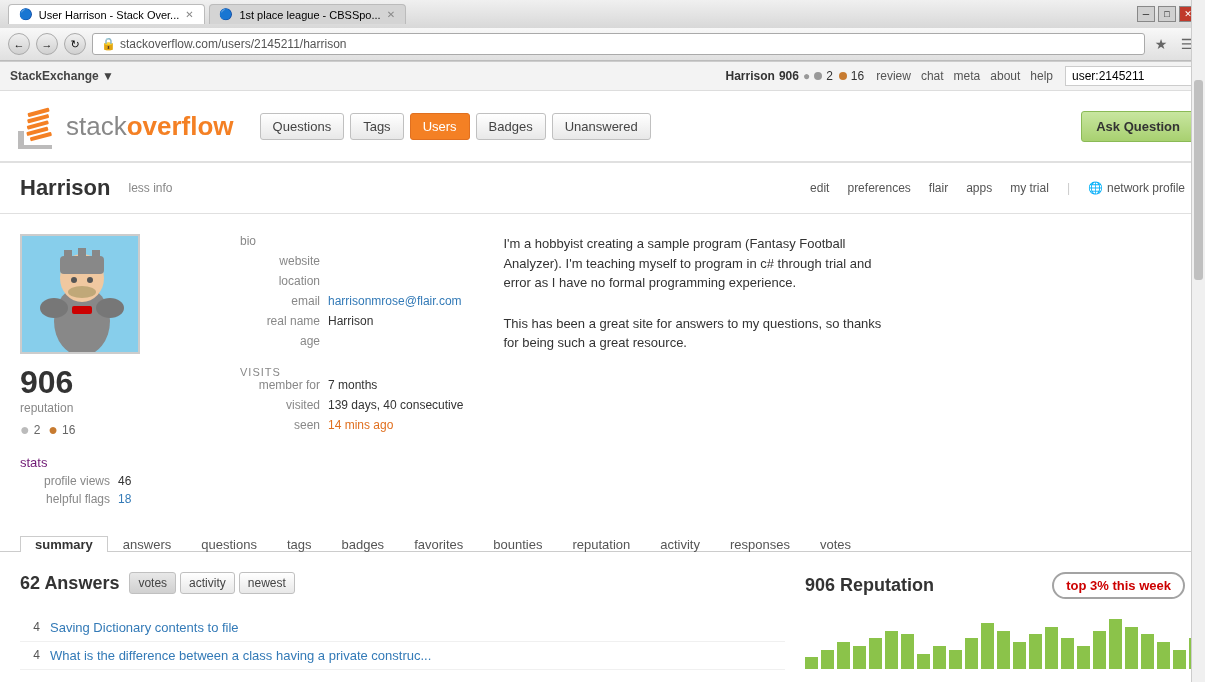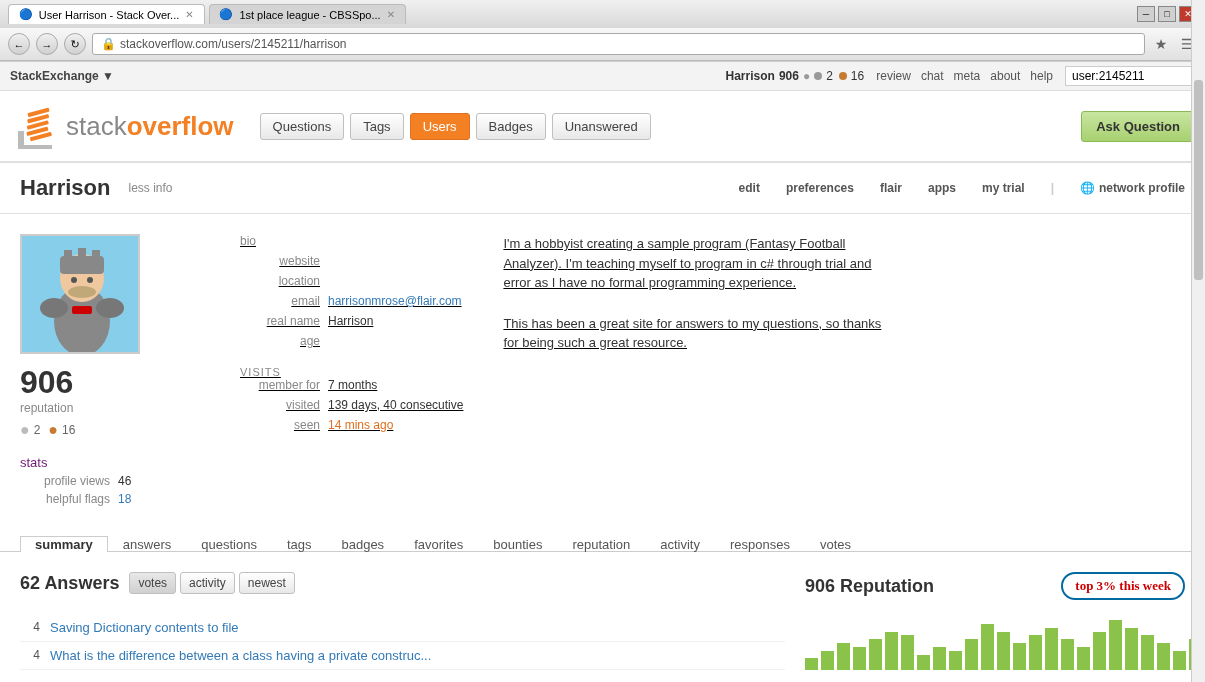--- a/index.html
+++ b/index.html
@@ -37,36 +37,36 @@
     .so-nav { background: #fff; padding: 0 10px; border-bottom: 2px solid #e0e0e0; display: flex; align-items: center; gap: 0; }
     .so-logo { display: flex; align-items: center; gap: 6px; padding: 10px 20px 10px 0; }
     .nav-btn-so { background: linear-gradient(to bottom, #fff, #e8e8e8); border: 1px solid #c0c0c0; border-radius: 3px; padding: 5px 12px; font-size: 13px; color: #444; cursor: pointer; margin-left: 6px; }
     .nav-btn-so.active { background: #f48024; color: #fff; border-color: #e07020; }
     .ask-btn { background: linear-gradient(to bottom, #c8e6a0, #a8d070); border: 1px solid #8aba56; border-radius: 3px; padding: 7px 14px; font-size: 13px; color: #333; cursor: pointer; margin-left: auto; font-weight: bold; }
 
     
     .profile-header { padding: 12px 20px; border-bottom: 1px solid #e0e0e0; display: flex; align-items: center; gap: 10px; }
     .profile-title { font-size: 22px; font-weight: bold; color: #333; }
     .less-info { color: #888; font-size: 12px; margin-left: 8px; cursor: pointer; }
-    .profile-actions { margin-left: auto; display: flex; gap: 26px; align-items: flex-end; color: #555; font-size: 12px; font-weight: bold; }
+    .profile-actions { margin-left: auto; display: flex; gap: 18px; align-items: flex-end; color: #555; font-size: 12px; }
     .profile-actions a { color: #555; text-decoration: none; cursor: pointer; }
     .divider-v { color: #ccc; }
     .network-profile { display: flex; align-items: center; gap: 4px; color: #555; cursor: pointer; }
 
     
     .profile-body { display: flex; gap: 0; padding: 20px; }
     .profile-left { width: 200px; flex-shrink: 0; }
     .profile-avatar { width: 120px; height: 120px; background: #888; margin-bottom: 10px; overflow: hidden; display: flex; align-items: center; justify-content: center; font-size: 60px; position: relative; }
     .reputation-num { font-size: 32px; color: #333; font-weight: bold; margin-top: 8px; }
     .reputation-label { color: #888; font-size: 12px; }
     .badge-row { display: flex; align-items: center; gap: 4px; margin-top: 6px; color: #666; font-size: 12px; }
     .stats-label { color: #701a75; font-size: 13px; margin-top: 16px; margin-bottom: 4px; }
 
     .profile-bio { flex: 1; padding-left: 20px; }
-    .bio-section { display: flex; gap: 20px; text-decoration: underline; }
+    .bio-section { display: flex; gap: 20px; }
     .bio-label { color: #888; font-size: 12px; margin-bottom: 6px; }
     .bio-grid { display: grid; grid-template-columns: 80px 1fr; gap: 6px 8px; font-size: 12px; }
     .bio-key { color: #888; text-align: right; }
     .bio-val { color: #333; }
     .bio-val.email { color: #337ab7; }
     .bio-val.seen { color: #e07020; }
     .bio-text-area { flex: 1; font-size: 13px; color: #333; line-height: 1.5; }
     .stats-grid { display: grid; grid-template-columns: 90px 1fr; gap: 4px 8px; font-size: 12px; }
     .stats-key { color: #888; text-align: right; }
     .stats-val { color: #333; }
@@ -330,21 +330,21 @@
 
     </ul>
   </div>
 
   <div class="rep-section">
     <div class="rep-header">
       <h2 class="rep-title">
         <strong>906</strong>
         <span>Reputation</span>
       </h2>
-      <span class="top-badge" style="border:2px solid #0369a1; border-radius:20px; padding:4px 12px; color:#c00; font-weight:bold; margin-left:auto;font-family:Liberation Serif, serif;">top 3% this week</span>
+      <span class="top-badge" style="border:2px solid #a3a3a3; border-radius:20px; padding:4px 12px; color:#c00; font-weight:bold; margin-left:auto;">top 3% this week</span>
     </div>
 
     <div class="rep-chart" id="rep-chart" style="height:60px; display:flex; align-items:flex-end; gap:3px; margin-bottom:12px;">
     <div style="background: rgb(139, 195, 74); width: 13px; height: 12px; flex-shrink: 0;"></div>
         <div style="background: rgb(139, 195, 74); width: 13px; height: 19px; flex-shrink: 0;"></div>
         <div style="background: rgb(139, 195, 74); width: 13px; height: 27px; flex-shrink: 0;"></div>
         <div style="background: rgb(139, 195, 74); width: 13px; height: 23px; flex-shrink: 0;"></div>
         <div style="background: rgb(139, 195, 74); width: 13px; height: 31px; flex-shrink: 0;"></div>
         <div style="background: rgb(139, 195, 74); width: 13px; height: 38px; flex-shrink: 0;"></div>
         <div style="background: rgb(139, 195, 74); width: 13px; height: 35px; flex-shrink: 0;"></div>

